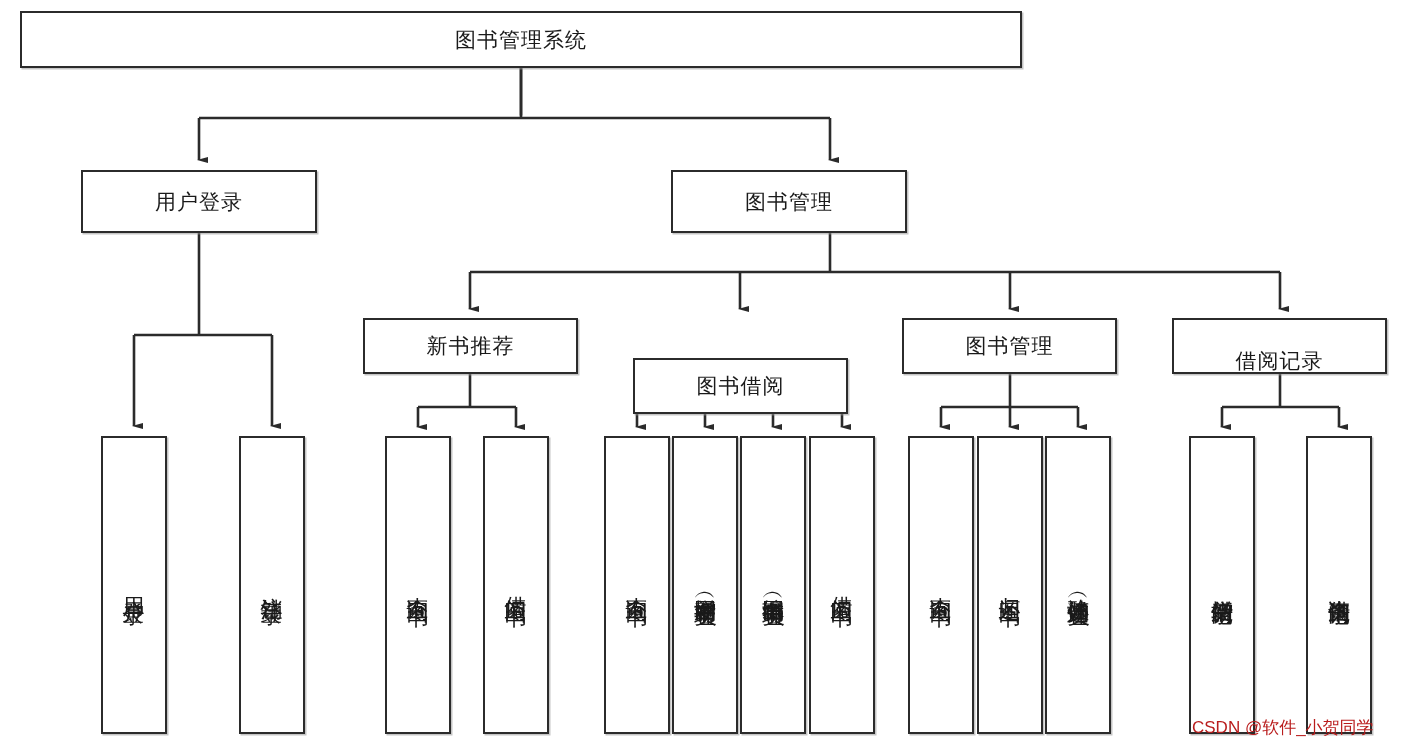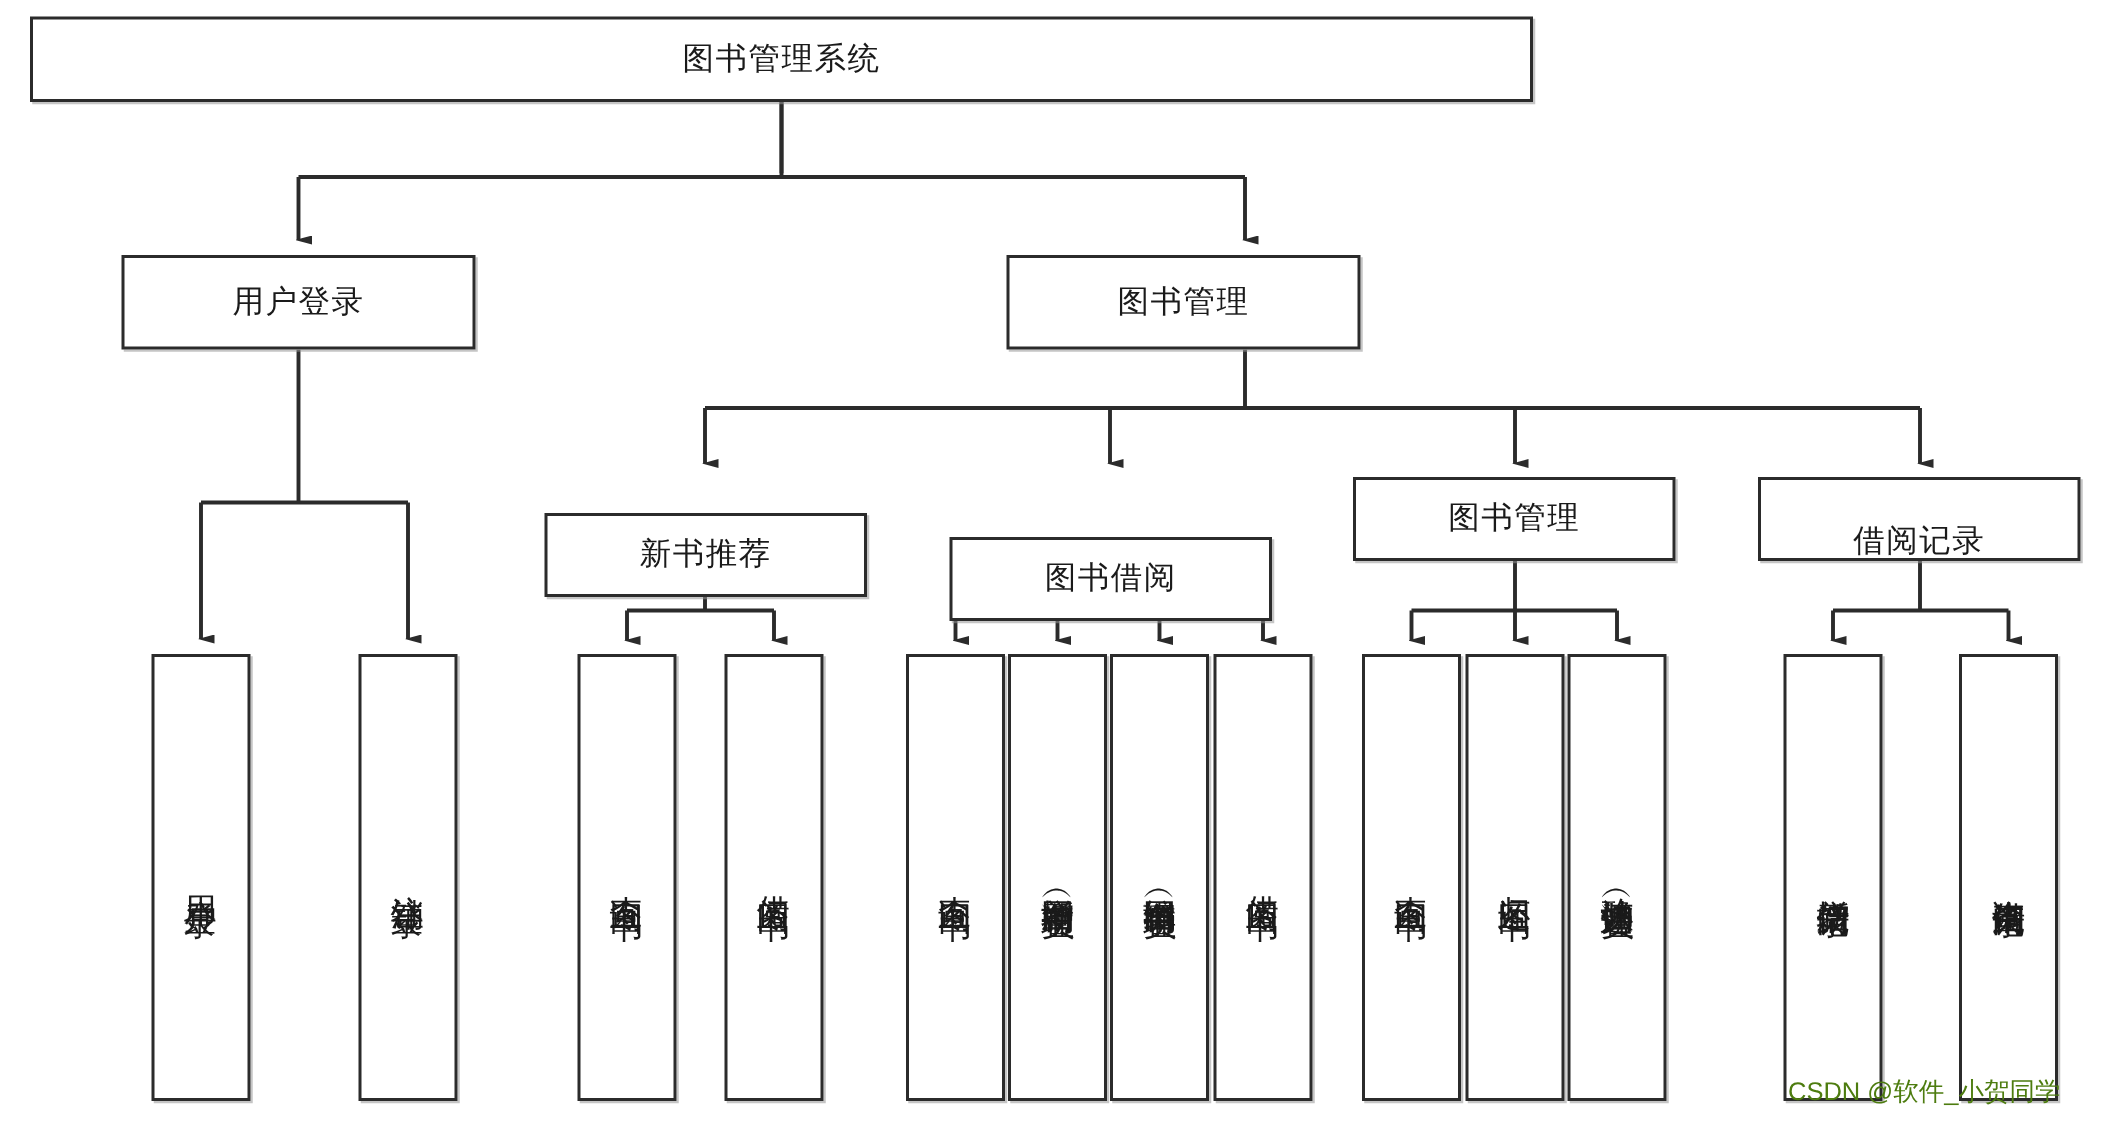--- a/index.html
+++ b/index.html
@@ -57,21 +57,21 @@
     letter-spacing: 3px;
     max-height: 100%;
   }
   .node.v-node.tight .label {
     letter-spacing: 1px;
     line-height: 1.2;
   }
   .watermark {
     position: absolute;
     font-size: 17px;
-    color: #4d7c0f;
+    color: #b91c1c;
     white-space: nowrap;
     user-select: none;
   }
 </style>
 </head>
 <body>
 
 <div id="canvas">
 
   <svg id="wires" viewBox="0 0 1405 747" xmlns="http://www.w3.org/2000/svg">
@@ -135,21 +135,21 @@
     <span class="label">图书管理系统</span>
   </div>
 
   <div class="node h-node" style="left:81px; top:170px; width:236px; height:63px;">
     <span class="label">用户登录</span>
   </div>
   <div class="node h-node" style="left:671px; top:170px; width:236px; height:63px;">
     <span class="label">图书管理</span>
   </div>
 
-  <div class="node h-node" style="left:363px; top:318px; width:215px; height:56px;margin-top:24px;">
+  <div class="node h-node" style="left:363px; top:318px; width:215px; height:56px;">
     <span class="label">新书推荐</span>
   </div>
   <div class="node h-node" style="left:633px; top:318px; width:215px; height:56px;margin-top:40px;">
     <span class="label">图书借阅</span>
   </div>
   <div class="node h-node" style="left:902px; top:318px; width:215px; height:56px;">
     <span class="label">图书管理</span>
   </div>
   <div class="node h-node" style="left:1172px; top:318px; width:215px; height:56px;align-items:flex-end;">
     <span class="label">借阅记录</span>

